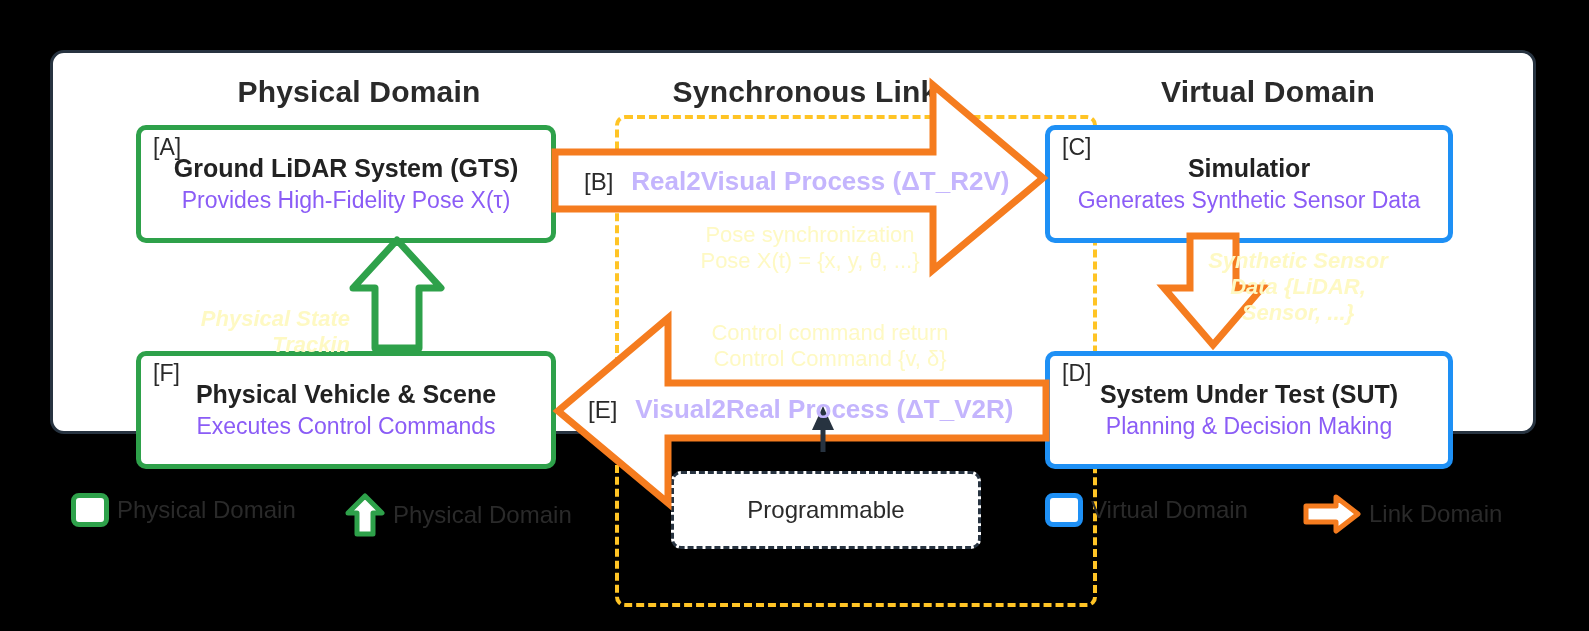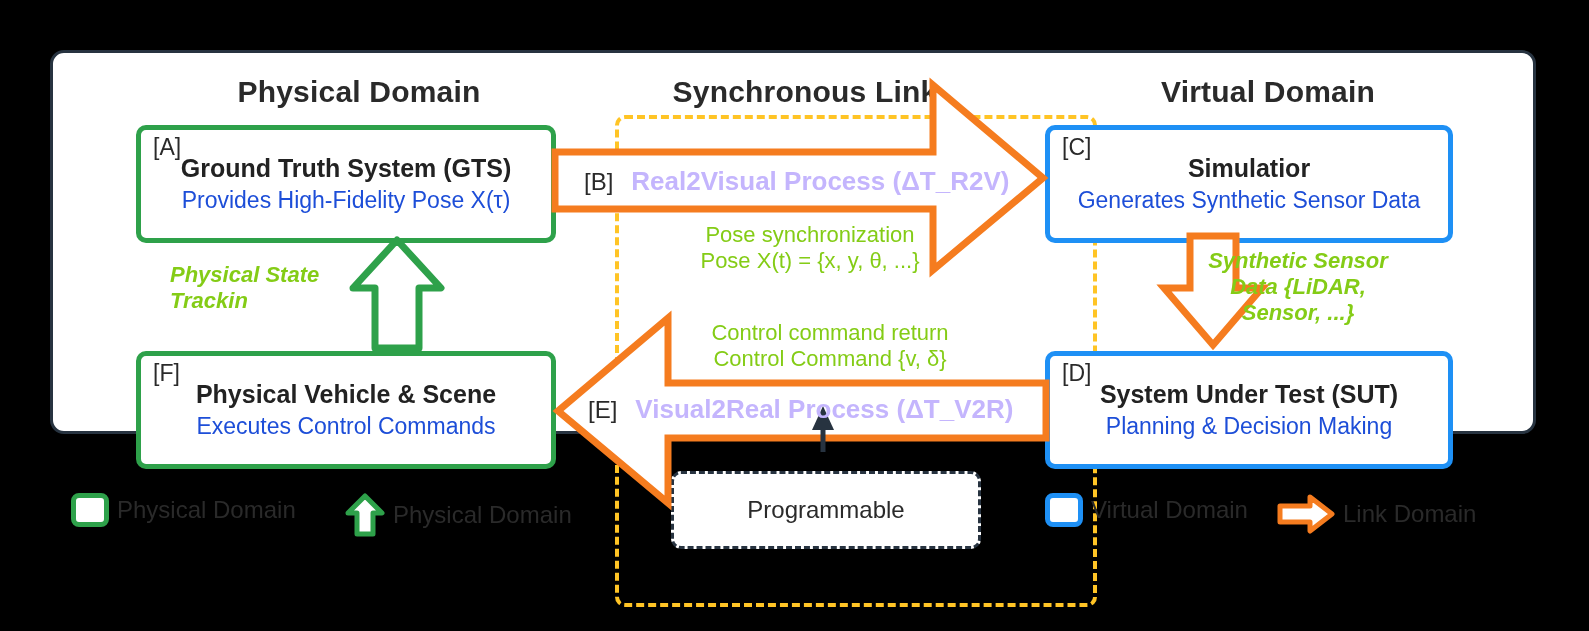--- a/index.html
+++ b/index.html
@@ -22,30 +22,30 @@
 
   
   .node{position:absolute;box-sizing:border-box;background:#fff;border-radius:10px;
         display:flex;flex-direction:column;align-items:center;justify-content:center;}
   .node.green{border:5px solid #2EA14A;}
   .node.blue{border:5px solid #1E90F5;}
   .node .tag{position:absolute;left:12px;top:6px;font-size:23px;color:#2a2a2a;
              font-weight:400;line-height:1;}
   .node .title{font-size:25px;font-weight:700;color:#222;line-height:1.1;
                margin-bottom:6px;white-space:nowrap;}
-  .node .sub{font-size:23px;font-weight:400;color:#1d4ed8;line-height:1.1;white-space:nowrap;}
+  .node .sub{font-size:23px;font-weight:400;color:#8b5cf6;line-height:1.1;white-space:nowrap;}
 
   
   .arrows{position:absolute;left:0;top:0;width:1589px;height:631px;pointer-events:none;}
 
   
-  .flabel{position:absolute;font-size:22px;color:#84cc16;line-height:1.18;}
+  .flabel{position:absolute;font-size:22px;color:#fef9c3;line-height:1.18;}
   .flabel.italic{font-style:italic;font-weight:700;}
   .flabel.center{text-align:center;}
-  .flabel.right{text-align:left;}
+  .flabel.right{text-align:right;margin-top:44px;}
 
   
   .proc{position:absolute;display:flex;align-items:center;gap:18px;white-space:nowrap;}
   .proc .ptag{font-size:24px;color:#2a2a2a;}
   .proc .plabel{font-size:26px;font-weight:700;color:#c4b5fd;}
 
   
   .inject{position:absolute;box-sizing:border-box;border:3px dashed #273340;
           border-radius:10px;background:#fff;display:flex;flex-direction:column;
           align-items:center;justify-content:center;}
@@ -65,21 +65,21 @@
   <div class="frame">
 
     <div class="link-zone"></div>
 
     <div class="col-title" style="left:96px;top:22px;width:420px;">Physical Domain</div>
     <div class="col-title" style="left:512px;top:22px;width:480px;">Synchronous Link</div>
     <div class="col-title" style="left:1000px;top:22px;width:430px;">Virtual Domain</div>
 
     <div class="node green" style="left:83px;top:72px;width:420px;height:118px;">
       <span class="tag">[A]</span>
-      <span class="title">Ground Truth System (GTS)</span>
+      <span class="title">Ground LiDAR System (GTS)</span>
       <span class="sub">Provides High-Fidelity Pose X(τ)</span>
     </div>
 
     <div class="node green" style="left:83px;top:298px;width:420px;height:118px;">
       <span class="tag">[F]</span>
       <span class="title">Physical Vehicle &amp; Scene</span>
       <span class="sub">Executes Control Commands</span>
     </div>
 
     <div class="node blue" style="left:992px;top:72px;width:408px;height:118px;">
@@ -107,21 +107,21 @@
         <svg width="40" height="44" viewBox="0 0 40 44">
           <path d="M20 3 L37 20 L28 20 L28 41 L12 41 L12 20 L3 20 Z" fill="#ffffff" stroke="#2EA14A" stroke-width="5" stroke-linejoin="round" stroke-linecap="round"></path>
         </svg>
       </span>
       <span class="ltext">Physical Domain</span>
     </div>
     <div class="legend-item" style="left:992px;top:440px;">
       <span class="sw blue"></span>
       <span class="ltext">Virtual Domain</span>
     </div>
-    <div class="legend-item" style="left:1224px;top:440px;">
+    <div class="legend-item" style="left:1250px;top:440px;">
       <span style="width:58px;height:42px;display:block;">
         <svg width="58" height="42" viewBox="0 0 58 42">
           <path d="M3 13 L33 13 L33 4 L55 21 L33 38 L33 29 L3 29 Z" fill="#ffffff" stroke="#F57C1F" stroke-width="5" stroke-linejoin="round" stroke-linecap="round"></path>
         </svg>
       </span>
       <span class="ltext">Link Domain</span>
     </div>
 
   </div>
 

